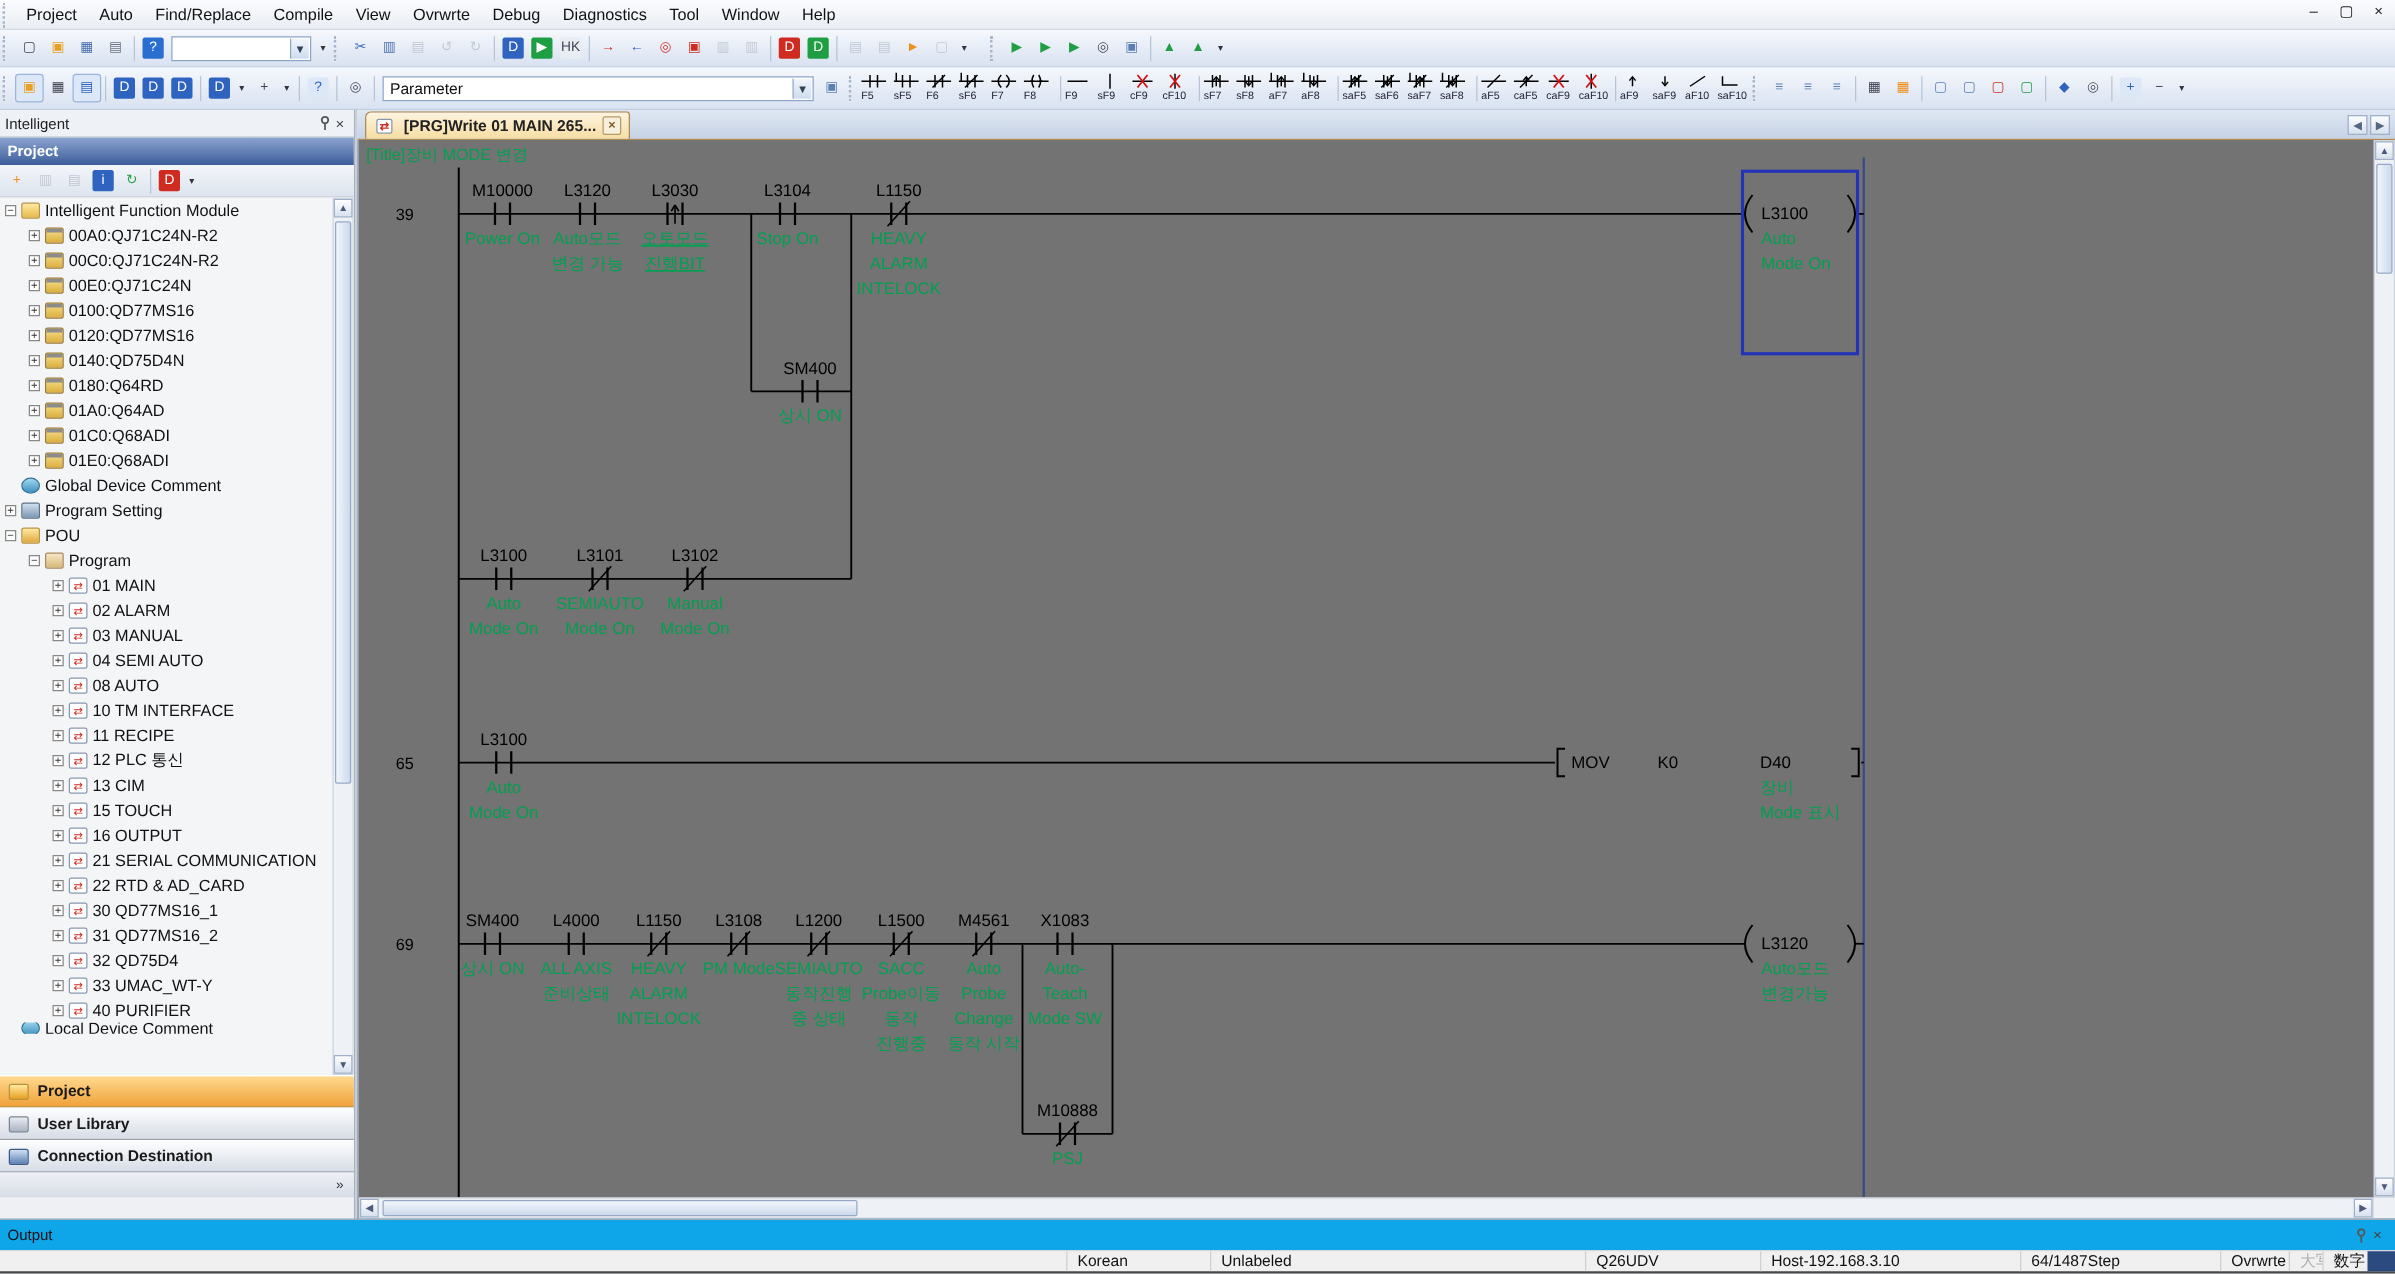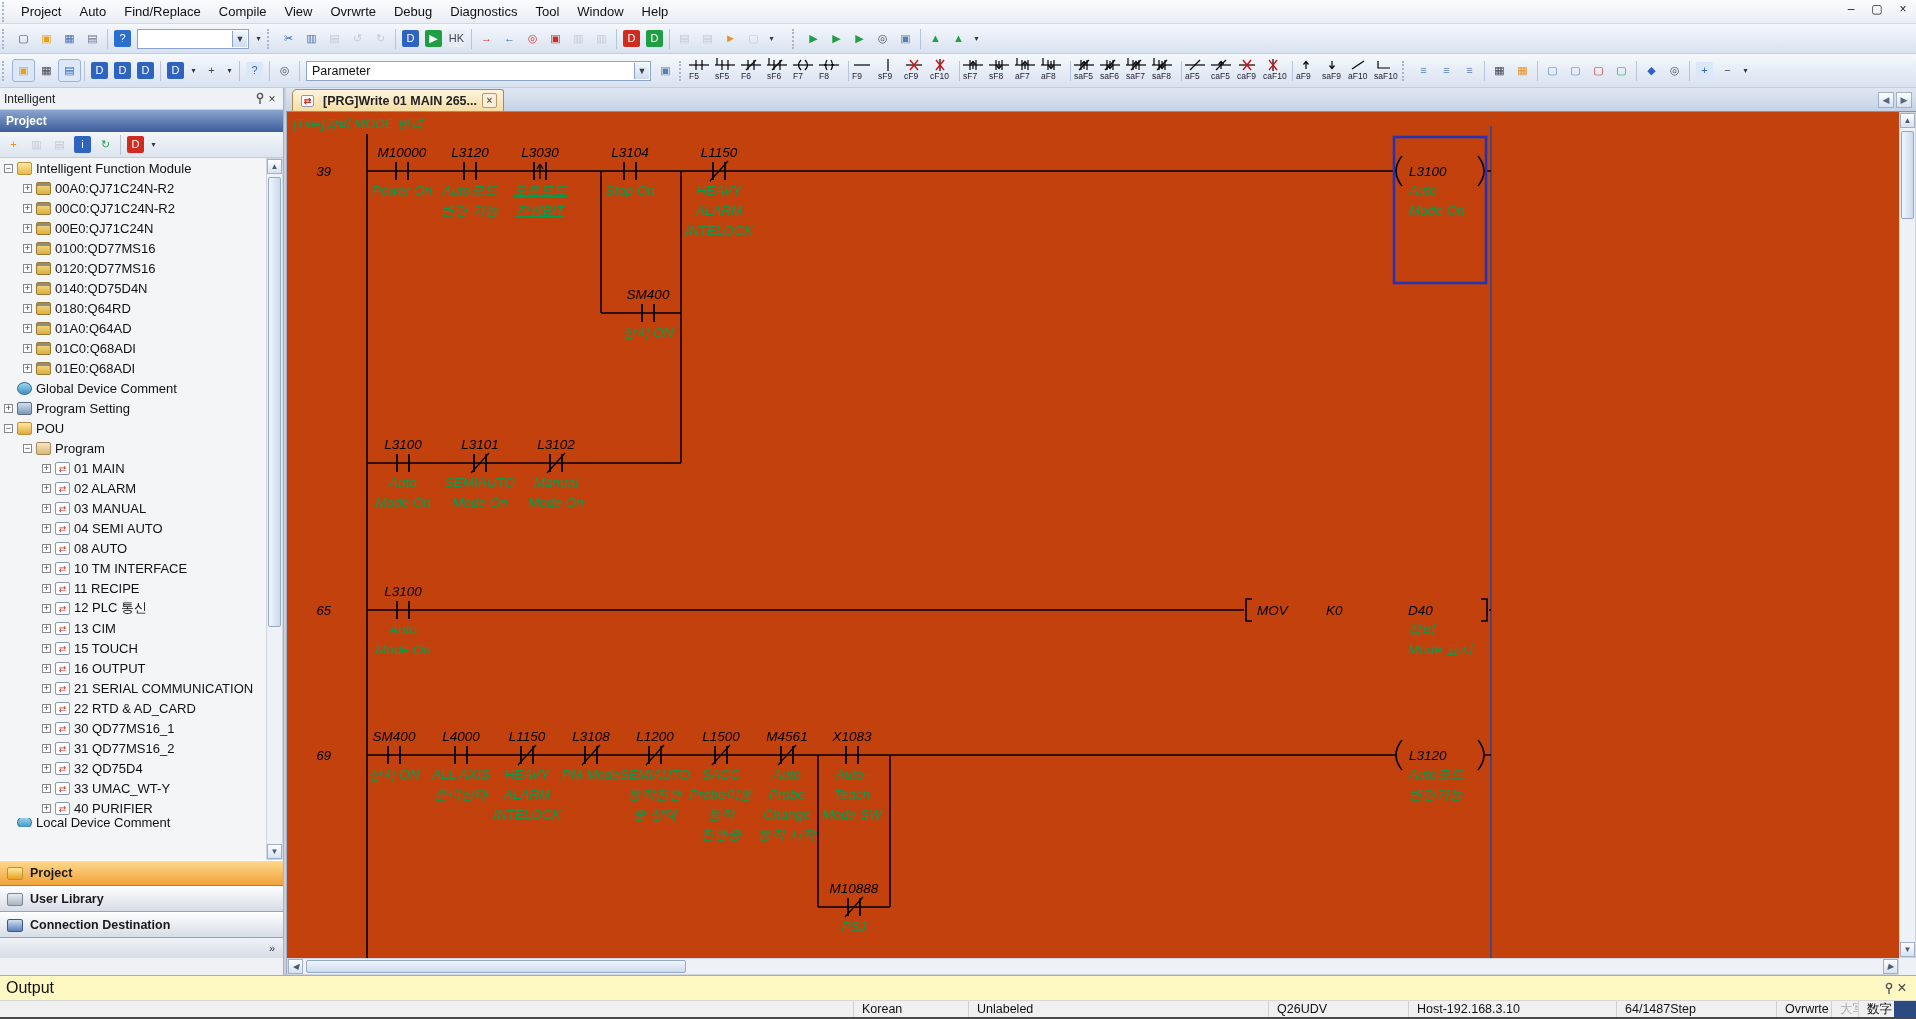--- a/index.html
+++ b/index.html
@@ -75,24 +75,24 @@
   .tabbar{height:24px;background:linear-gradient(#dfe7f2,#c6d3e6);display:flex;align-items:flex-end;
           padding-left:6px;position:relative;border-bottom:1px solid #b08c54;}
   .tab{height:22px;display:flex;align-items:center;gap:5px;padding:0 6px 0 8px;
        background:linear-gradient(#fdf4e0,#f7dda2);border:1px solid #b08c54;border-bottom:none;
        border-radius:5px 3px 0 0;font-size:12.5px;font-weight:bold;color:#222;}
   .tab .tclose{width:15px;height:15px;border:1px solid #b59a6a;background:#f7efdd;border-radius:2px;
        font-size:10px;line-height:13px;text-align:center;color:#7a5c28;}
   .tabnav{position:absolute;right:4px;top:4px;display:flex;gap:2px;}
   .tabnav span{width:16px;height:16px;font-size:9px;color:#55667f;background:linear-gradient(#fdfdfe,#d8e1ef);
        border:1px solid #9fb0c8;display:flex;align-items:center;justify-content:center;}
-  .canvas{flex:1;position:relative;background:#c2410c;overflow:hidden;border-left:1px solid #9fb0c8;font-style:italic;}
+  .canvas{flex:1;position:relative;background:#737373;overflow:hidden;border-left:1px solid #9fb0c8;}
   
-  .outbar{height:25px;background:#fef9c3;border-top:1px solid #a8adb5;display:flex;align-items:center;
-          font-size:16px;padding:0 6px;position:relative;}
+  .outbar{height:25px;background:#0ea5e9;border-top:1px solid #a8adb5;display:flex;align-items:center;
+          font-size:12px;padding:0 6px;position:relative;}
   .outbar .sp{flex:1;}
   .statusbar{height:19px;background:#f0f0f0;border-top:1px solid #d8d8d8;display:flex;align-items:stretch;
              font-size:12.5px;color:#111;border-bottom:2px solid #4a4a4a;}
   .scell{display:flex;align-items:center;padding-left:8px;border-left:1px solid #d0d0d0;white-space:nowrap;overflow:hidden;}
   .scell.first{border-left:none;flex:1;}
   .scell.graytxt{color:#b0b0b0;}
   .scorner{width:22px;background:#2a4a80;}
   .pinsvg{display:inline-block;}
 </style>
 </head>

